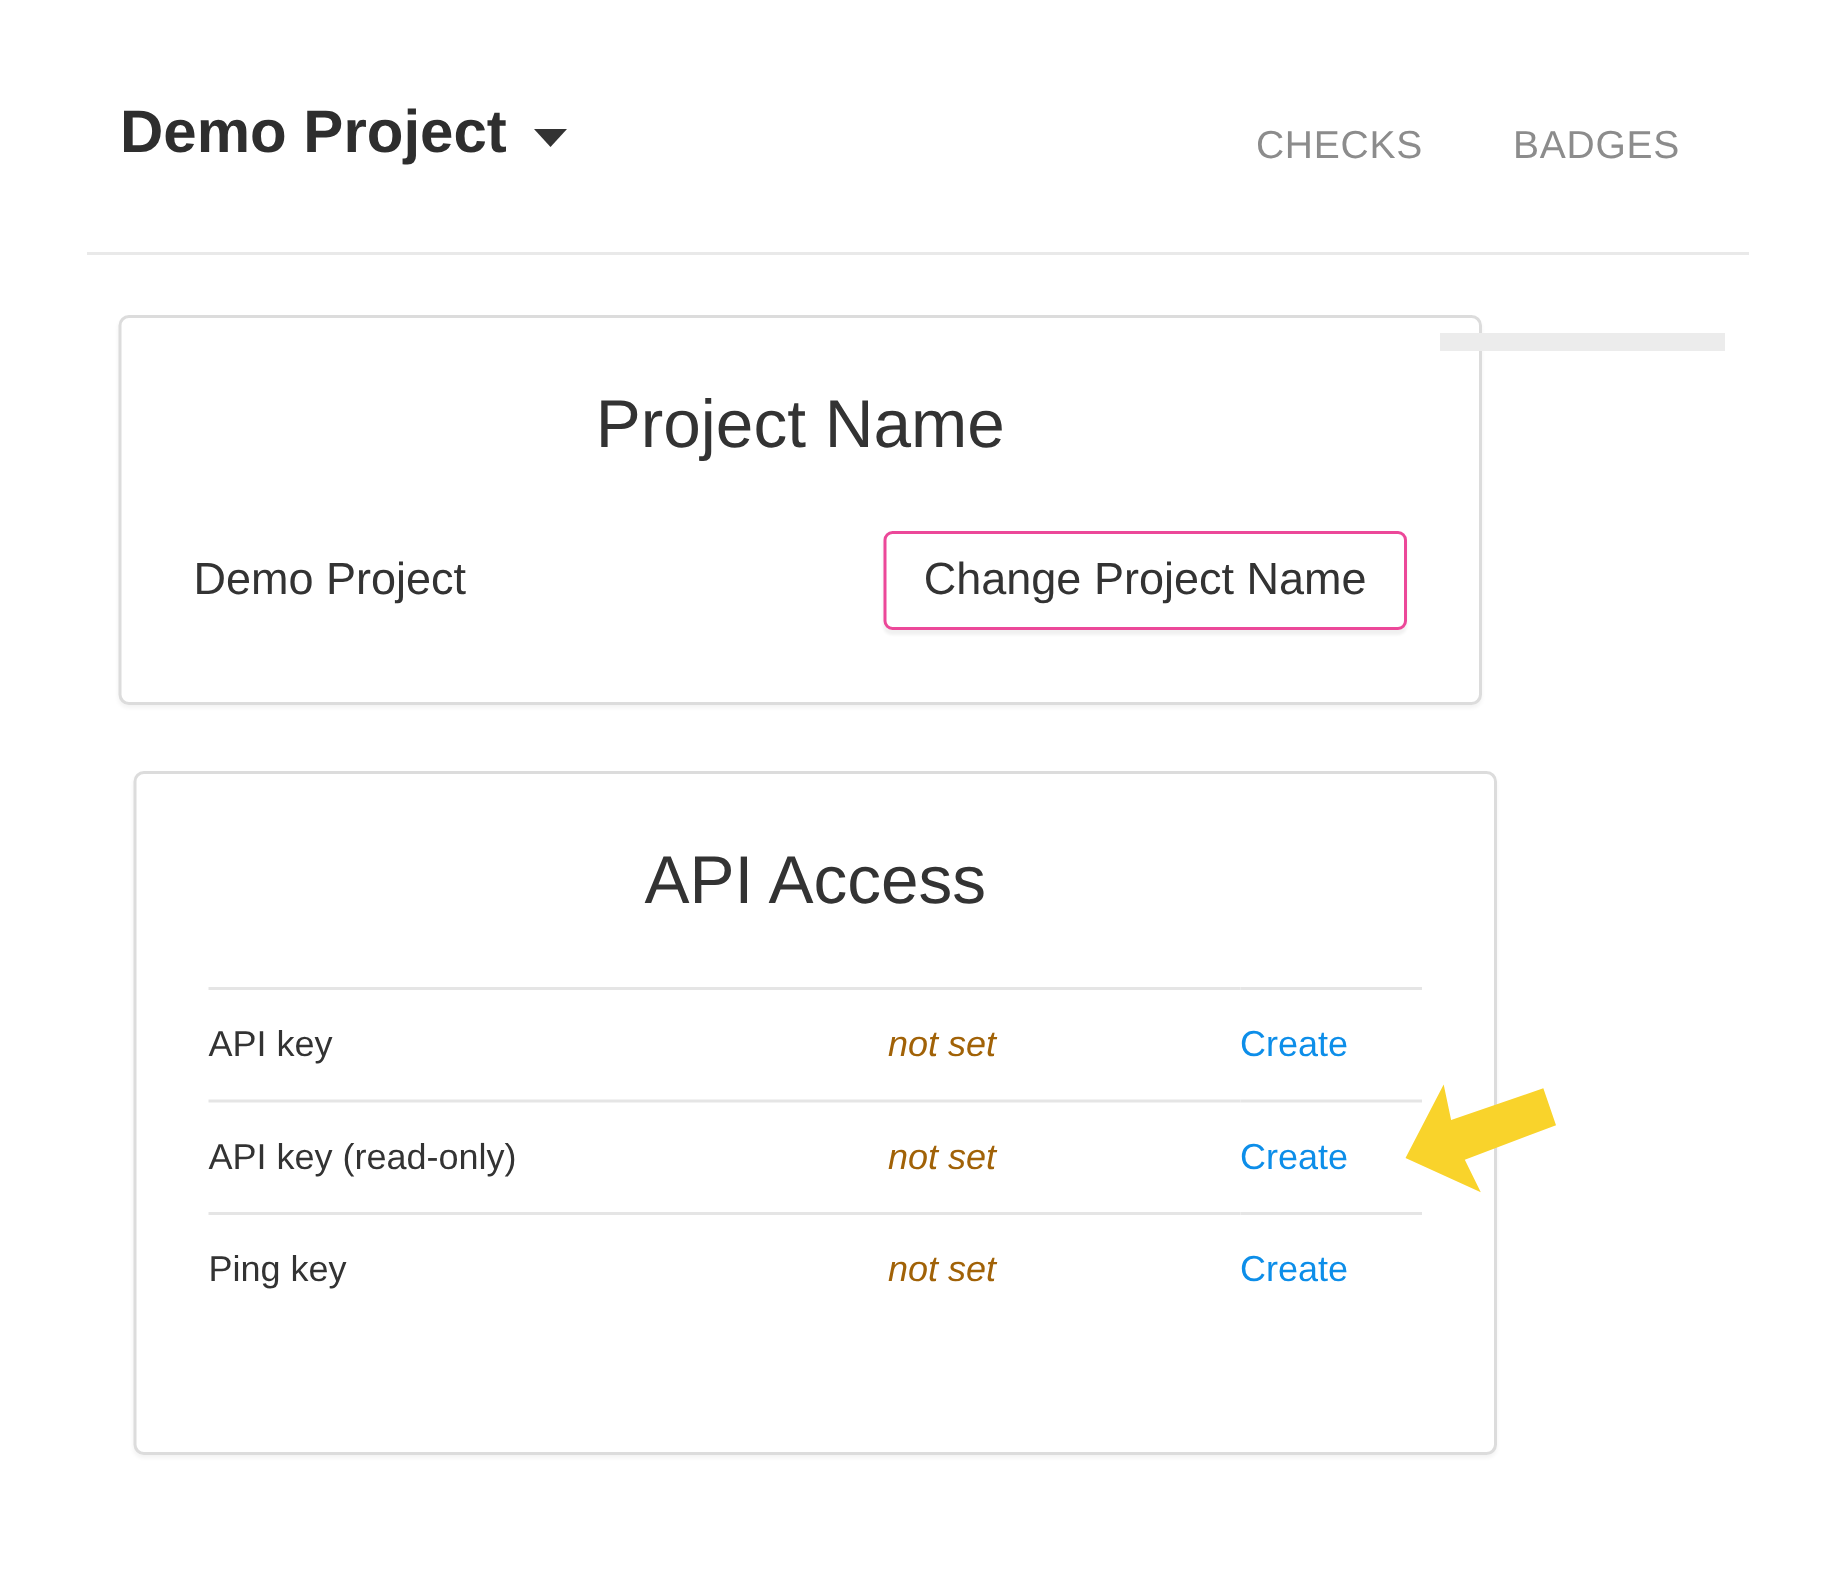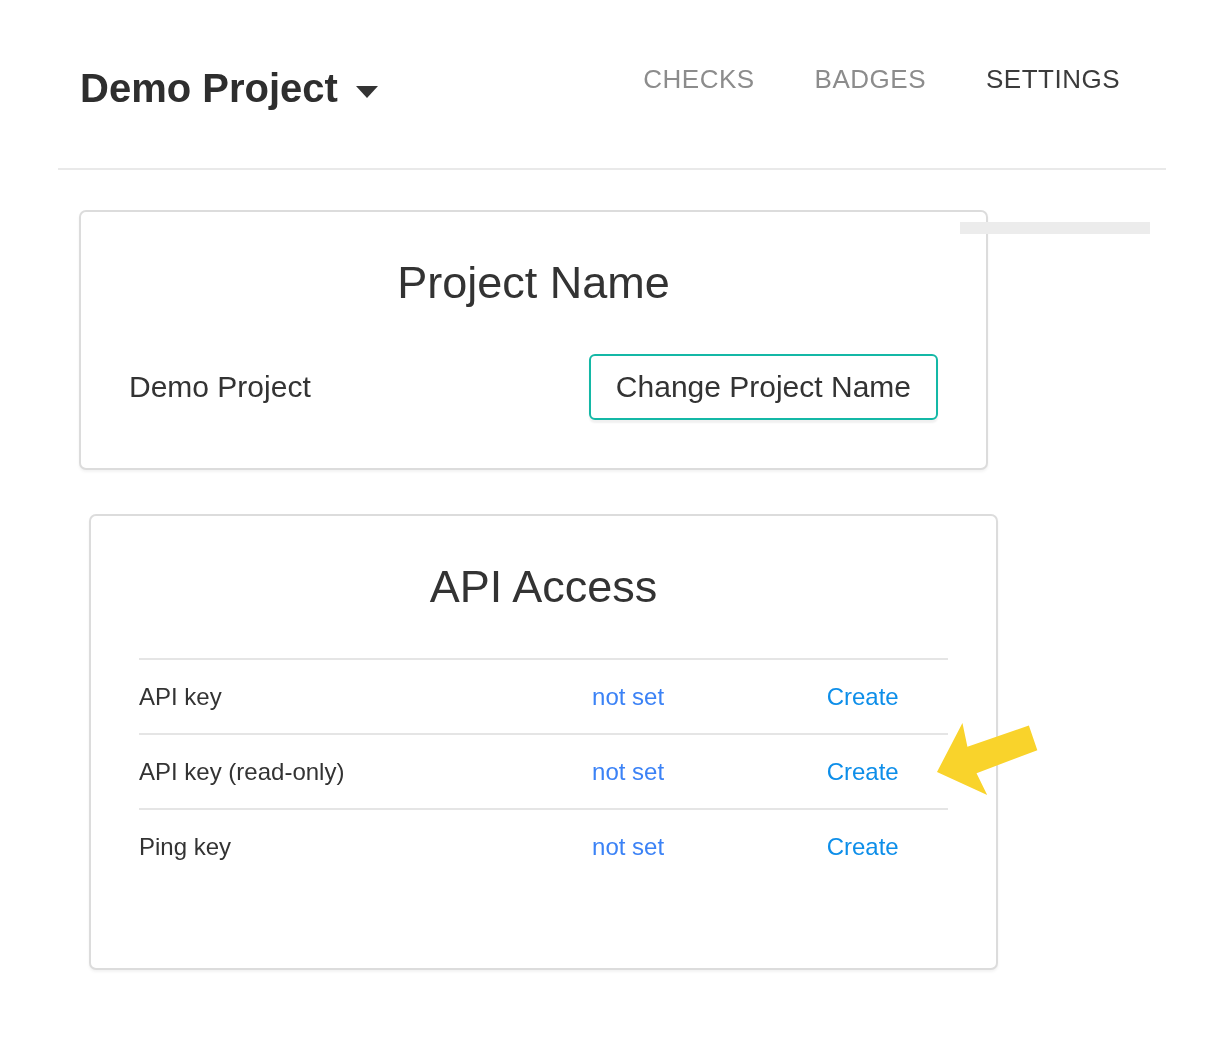--- a/index.html
+++ b/index.html
@@ -18,21 +18,21 @@
   .project-title {
     margin-left: 26px; display: flex; align-items: center;
     font-size: 40px; font-weight: 700; color: #2e2e2e; cursor: pointer;
     line-height: 48px; white-space: nowrap;
   }
   .caret {
     width: 0; height: 0; margin-left: 18px; margin-top: 8px;
     border-left: 11px solid transparent; border-right: 11px solid transparent;
     border-top: 12px solid #333333;
   }
-  .nav { margin-left: auto; margin-right: 16px; display: flex; align-items: flex-start; height: 100%; }
+  .nav { margin-left: auto; margin-right: 16px; display: flex; align-items: flex-end; height: 100%; }
   .nav-item {
     padding: 0 30px; font-size: 26px; letter-spacing: 0.5px;
     color: #8c8c8c; cursor: pointer; white-space: nowrap;
   }
   .nav-item.active { color: #3b3b3b; }
   .tab-indicator { position: absolute; top: 158px; left: 906px; width: 190px; height: 12px; background: #ececec; }
   .divider { margin-top: 56px; margin-left: 4px; height: 2px; background: #e9e9e9; }
 
   
   .card {
@@ -45,51 +45,50 @@
   .card-api { margin-top: 44px; margin-left: 35px; }
   .card h2 { font-size: 45px; font-weight: 400; color: #333333; margin-top: 44px; line-height: 54px; text-align: center; }
 
   .name-row {
     margin-top: 44px; margin-bottom: 48px; height: 66px;
     display: flex; align-items: center; justify-content: space-between;
   }
   .current-name { font-size: 30px; color: #333333; }
   .btn {
     font-family: inherit; font-size: 30px; color: #333333;
-    background: #ffffff; border: 2px solid #14b8a6; border-radius: 6px;
+    background: #ffffff; border: 2px solid #ec4899; border-radius: 6px;
     height: 66px; padding: 0 25px; cursor: pointer;
     box-shadow: 0 3px 2px rgba(0,0,0,0.06);
     white-space: nowrap;
   }
 
   
   .api-table { margin-top: 44px; margin-bottom: 84px; width: 100%; border-collapse: collapse; }
   .api-table td { border-top: 2px solid #e5e5e5; height: 75px; font-size: 24px; vertical-align: middle; }
   .api-table td.k { width: 56%; color: #333333; }
-  .api-table td.v { width: 29%; color: #3b82f6; }
+  .api-table td.v { width: 29%; color: #a16207; font-style: italic; }
   .api-table td.a { width: 15%; text-align: left; padding-right: 15px; }
   .link { color: #0d8ee9; cursor: pointer; text-decoration: none; }
 
   
   .arrow-svg { position: absolute; left: 925px; top: 720px; z-index: 5; overflow: visible; pointer-events: none; }
 </style>
 </head>
 <body>
 
 <div class="content">
 
   <div class="topbar">
     <div class="project-title">
       <span>Demo Project</span>
       <span class="caret"></span>
     </div>
     <div class="nav">
       <div class="nav-item">CHECKS</div>
       <div class="nav-item">BADGES</div>
-      <div class="nav-item active">SETTINGS</div>
     </div>
   </div>
 
   <div class="tab-indicator"></div>
   <div class="divider"></div>
 
   <div class="card card-project">
     <h2>Project Name</h2>
     <div class="name-row">
       <span class="current-name">Demo Project</span>

